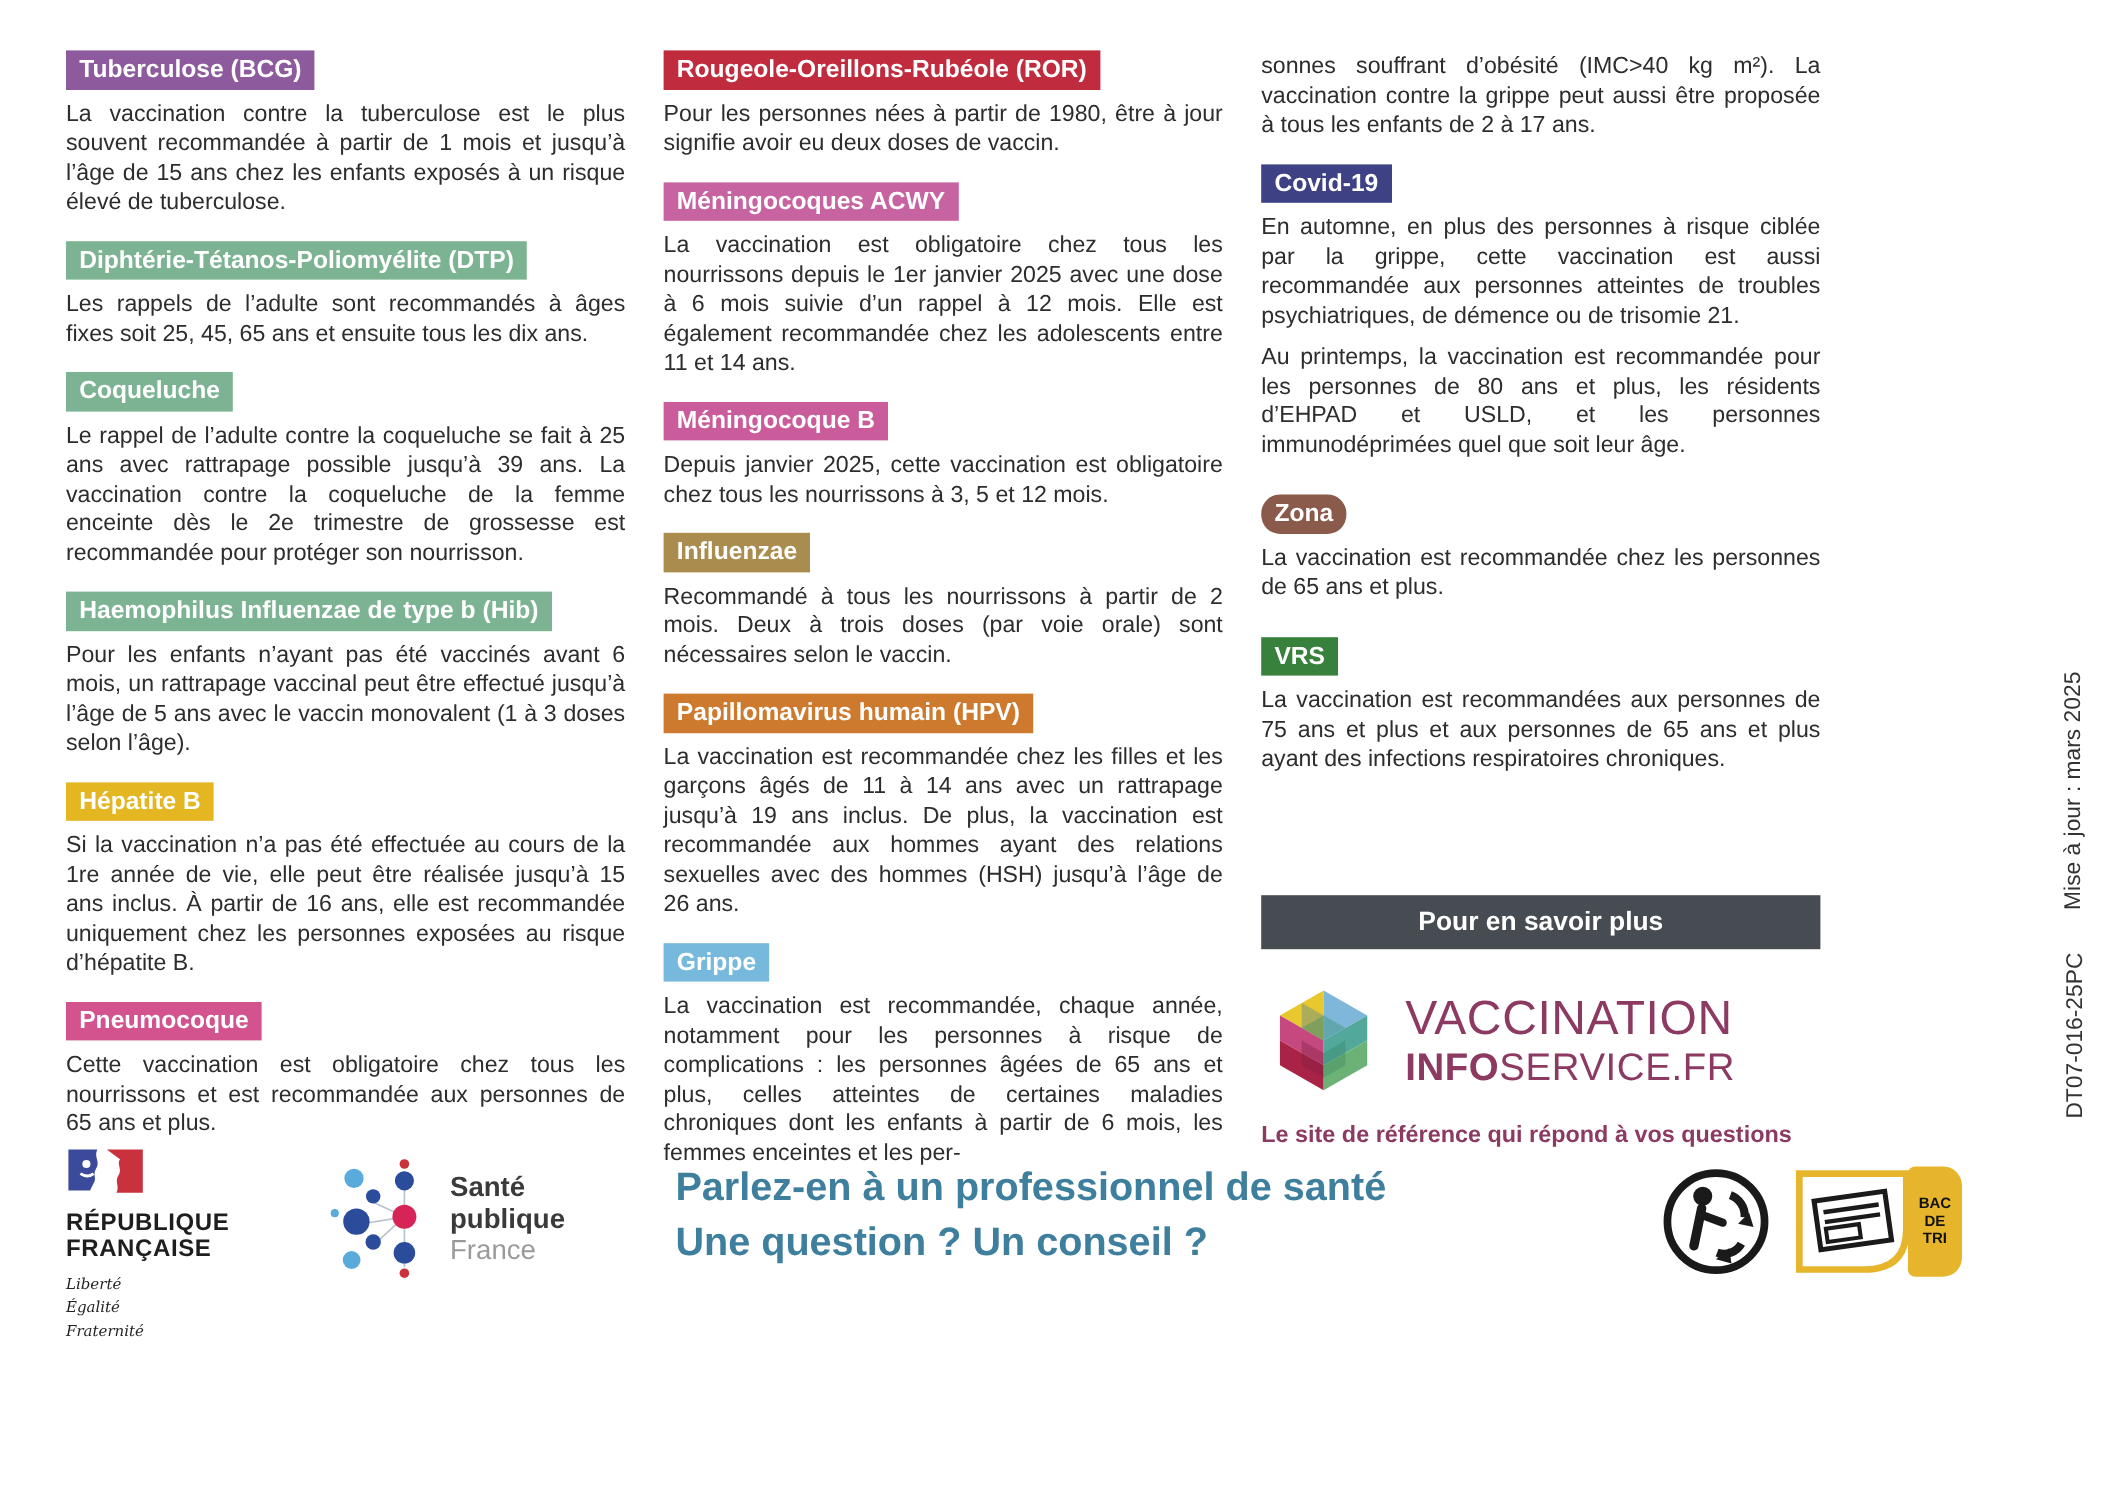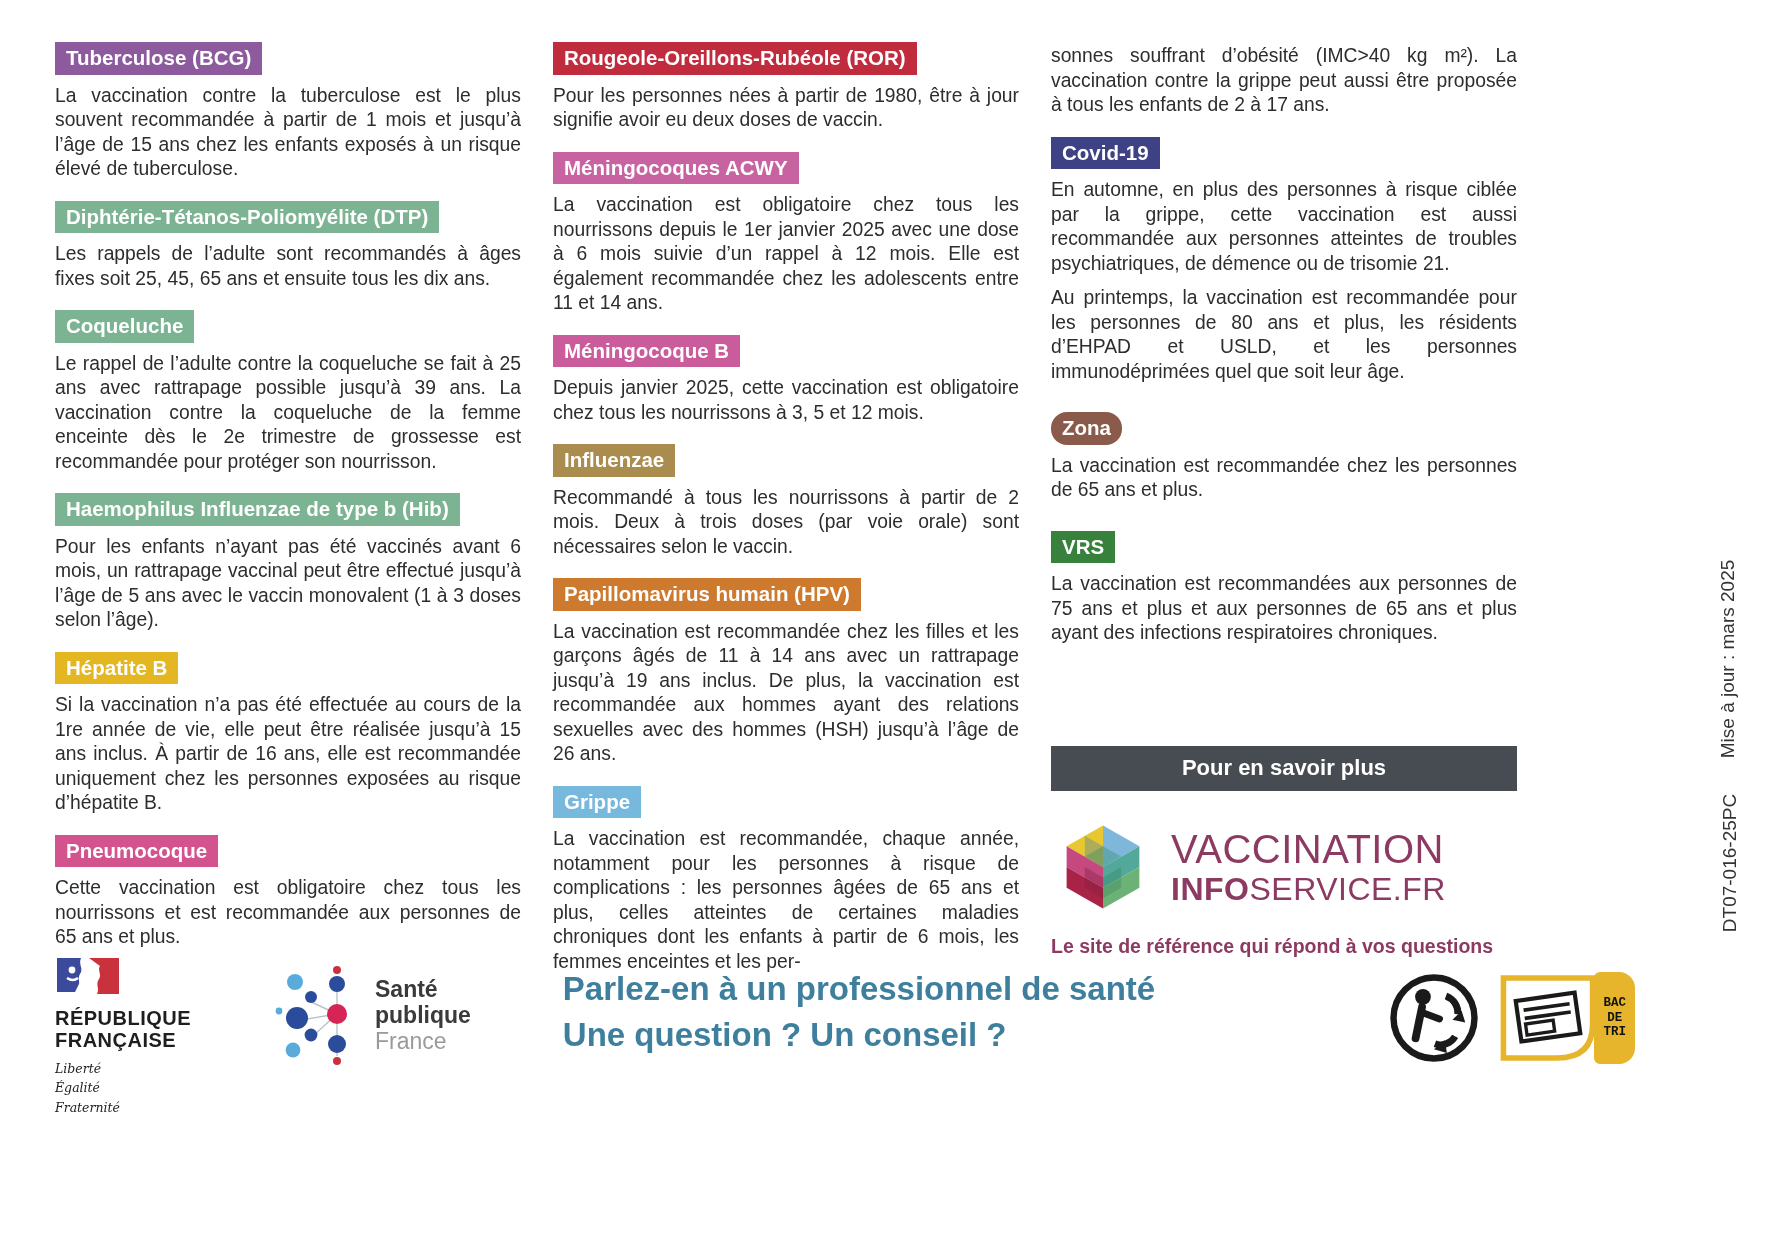--- a/index.html
+++ b/index.html
@@ -25,21 +25,21 @@
   
   .footer{position:absolute;left:55px;top:956px;width:1580px;display:flex;align-items:flex-start;}
   .rf-logo{width:170px;}
   .rf-name{font-size:20px;font-weight:bold;color:#1e1e1e;letter-spacing:.5px;line-height:1.1;margin-top:5px;}
   .rf-motto{font-family:"DejaVu Serif",serif;font-style:italic;font-size:12.5px;color:#222;line-height:1.55;margin-top:8px;}
   .spf-logo{display:flex;align-items:center;gap:10px;margin-left:48px;margin-top:8px;}
   .spf-name{font-size:23px;line-height:1.12;}
   .spf-n1,.spf-n2{font-weight:bold;color:#3a3a3a;}
   .spf-n3{color:#9a9a9a;}
   .question{margin-left:92px;margin-top:10px;color:#3f7f9e;font-size:33px;font-weight:bold;line-height:1.4;}
-  .eco-icons{margin-left:auto;display:flex;align-items:center;gap:16px;margin-top:16px;font-family:Liberation Mono, monospace;}
+  .eco-icons{margin-left:auto;display:flex;align-items:center;gap:16px;margin-top:16px;}
   .bac-wrap{display:flex;align-items:stretch;}
   .bac-tag{background:#e6b52c;color:#111;border-radius:6px 16px 16px 6px;margin-left:-6px;
            display:flex;flex-direction:column;justify-content:center;align-items:center;
            padding:6px 9px;font-size:12.5px;font-weight:bold;line-height:1.15;}
   
   .vtext{position:absolute;transform:rotate(-90deg);font-size:19px;color:#333;white-space:nowrap;text-align:center;}
   .vtext1{left:1623px;top:648px;width:210px;}
   .vtext2{left:1655px;top:852px;width:150px;}
 </style>
 </head>

